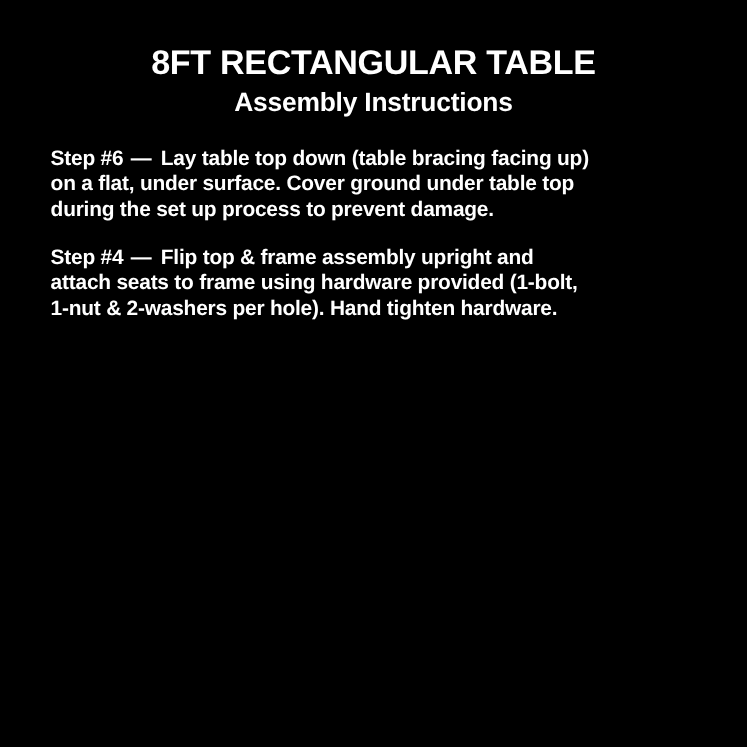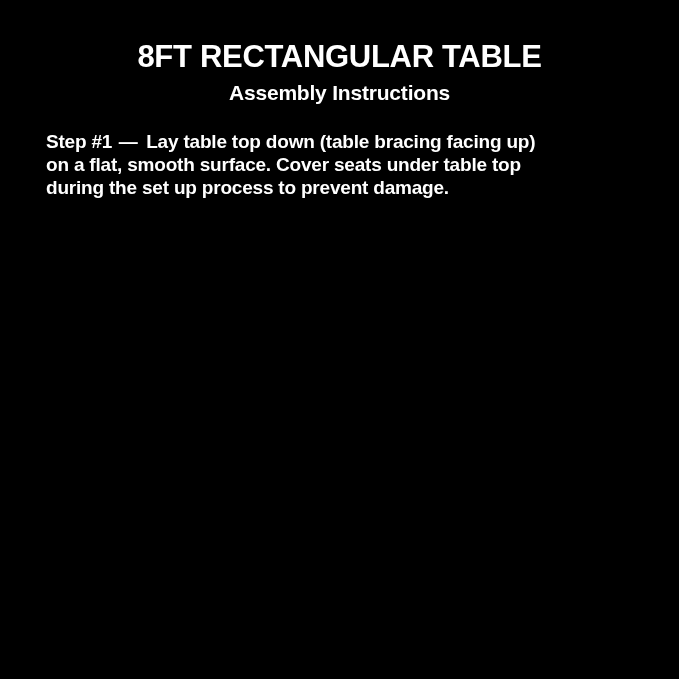--- a/index.html
+++ b/index.html
@@ -25,21 +25,21 @@
     padding-top: 40px;
     text-align: center;
   }
   .title {
     font-size: 31px;
     line-height: 1.1;
     letter-spacing: -0.3px;
     margin: 0;
   }
   .subtitle {
-    font-size: 21px;
+    font-size: 24px;
     line-height: 1.1;
     letter-spacing: -0.2px;
     margin: 7px 0 0 0;
   }
   .steps {
     margin: 26px 12px 0 46px;
     font-size: 19px;
     line-height: 23px;
     letter-spacing: -0.2px;
   }
@@ -59,17 +59,20 @@
 </style>
 </head>
 <body>
 
 <div class="poster">
   <div class="header">
     <h1 class="title">8FT RECTANGULAR TABLE</h1>
     <h2 class="subtitle">Assembly Instructions</h2>
   </div>
   <div class="steps">
-    <p class="step"><span class="step-label">Step #1</span><span class="step-dash">—</span><span class="step-text">Lay table top down (table bracing facing up)
-on a flat, smooth surface. Cover seats under table top
+    <p class="step"><span class="step-label">Step #6</span><span class="step-dash">—</span><span class="step-text">Lay table top down (table bracing facing up)
+on a flat, under surface. Cover ground under table top
 during the set up process to prevent damage.</span></p>
+    <p class="step"><span class="step-label">Step #4</span><span class="step-dash">—</span><span class="step-text">Flip top &amp; frame assembly upright and
+attach seats to frame using hardware provided (1-bolt,
+1-nut &amp; 2-washers per hole). Hand tighten hardware.</span></p>
   </div>
 </div>
 
 </body></html>

